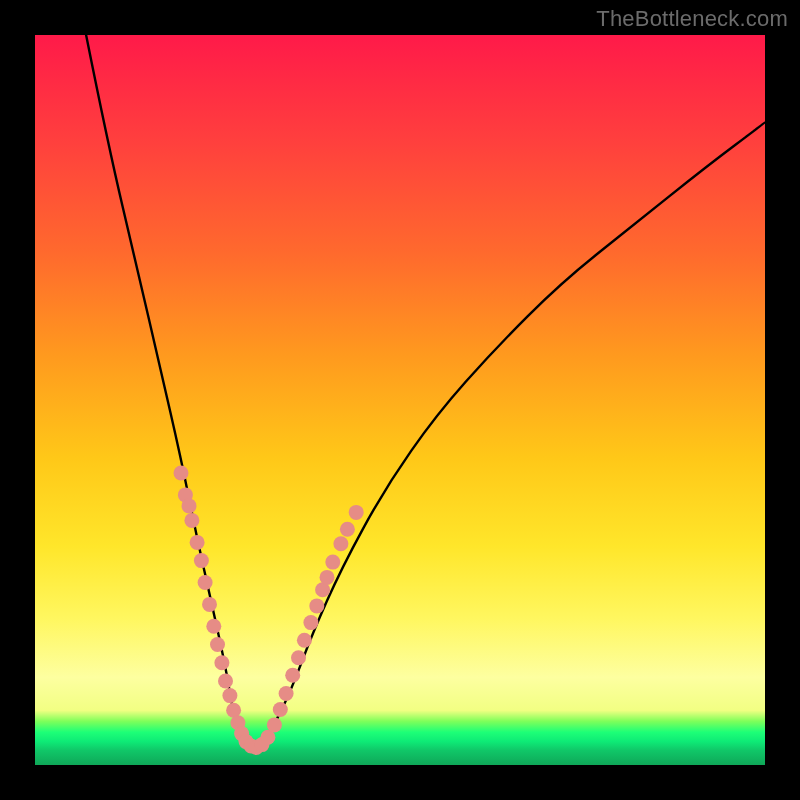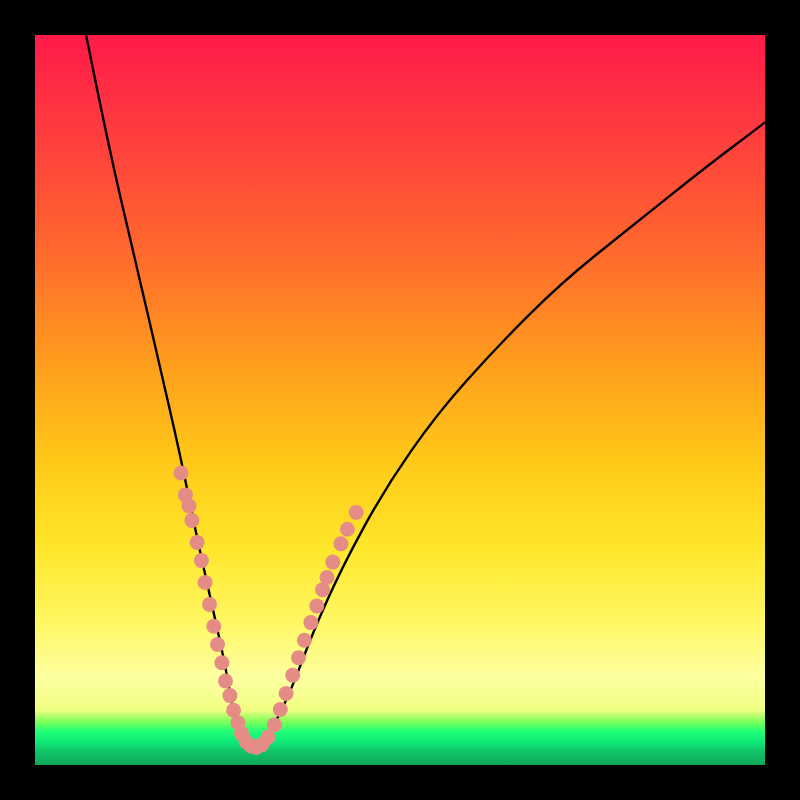--- a/index.html
+++ b/index.html
@@ -110,13 +110,14 @@
           <circle cx="281.8" cy="570.9" r="7.5" class="dot"></circle>
           <circle cx="287.6" cy="554.8" r="7.5" class="dot"></circle>
           <circle cx="292.0" cy="542.4" r="7.5" class="dot"></circle>
           <circle cx="297.8" cy="527.1" r="7.5" class="dot"></circle>
           <circle cx="305.9" cy="508.8" r="7.5" class="dot"></circle>
           <circle cx="312.4" cy="494.2" r="7.5" class="dot"></circle>
           <circle cx="321.2" cy="477.4" r="7.5" class="dot"></circle>
         </g>
     </svg>
   </div>
+  <div class="watermark">TheBottleneck.com</div>
 </div>
 
 </body></html>

